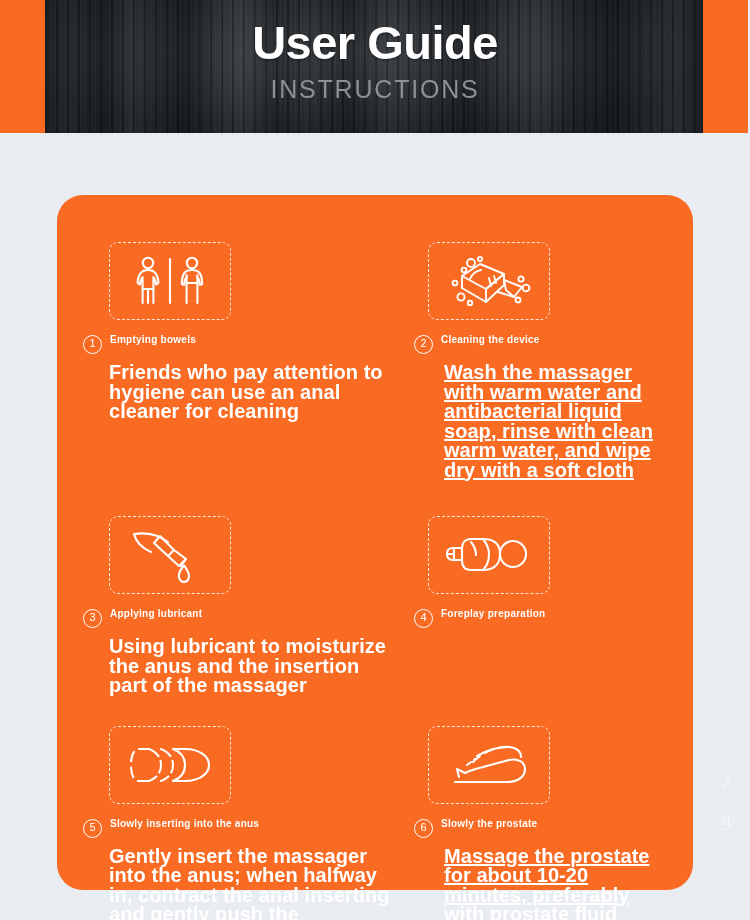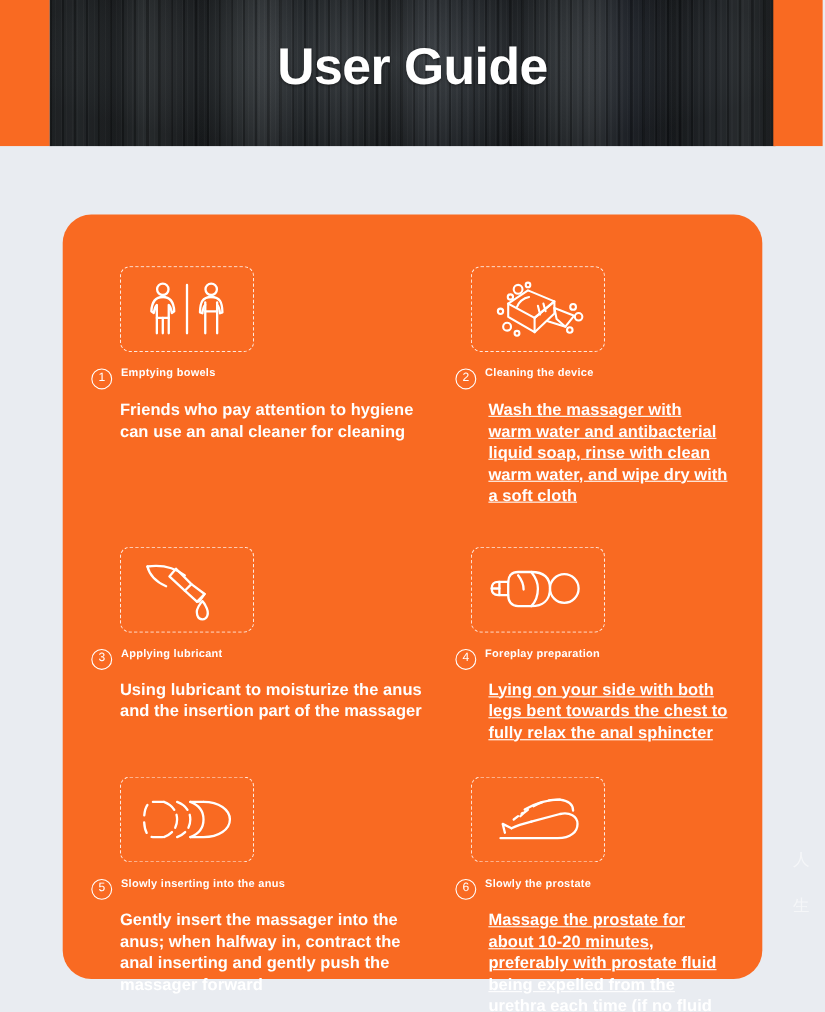--- a/index.html
+++ b/index.html
@@ -116,21 +116,21 @@
     color:#ffffff;font-size:10px;line-height:12.5px;
     font-weight:bold;letter-spacing:.25px;
     max-width:200px;
   }
   .step.col-r .label{max-width:210px;}
 
   
   .body{
     color:#ffffff;
     font-weight:bold;
-    font-size:15px;line-height:19.5px;
+    font-size:20px;line-height:19.5px;
     letter-spacing:.05px;
     margin-top:9px;margin-left:26px;
   }
   .step.col-r .body{margin-left:30px;text-decoration:underline;}
 
   .row-gap-1{height:36px;}
   .row-gap-2{height:30px;}
 
   
   .watermark{
@@ -145,20 +145,21 @@
 </head>
 <body>
 
 <div class="banner">
   <div class="banner-photo"></div>
   <div class="banner-bar left"></div>
   <div class="banner-bar right"></div>
   <div class="banner-edge"></div>
   <div class="banner-text">
     <div class="banner-title">User Guide</div>
+    <div class="banner-sub">INSTRUCTIONS</div>
   </div>
 </div>
 
 <div class="card">
   <div class="grid">
 
     <div class="step col-l">
       <div class="icon-box">
         <svg width="92" height="56" viewBox="0 0 92 56" fill="none" stroke="#fff" stroke-width="2.1" stroke-linecap="round" stroke-linejoin="round">
           <circle cx="24" cy="10" r="5.2"></circle>
@@ -241,21 +242,20 @@
           <path d="M19 18 L10 18 C6 18 4 20 4 24 C4 28 6 30 10 30 L19 30"></path>
           <path d="M11 18 L11 30"></path>
           <path d="M4 24 L11 24"></path>
           <path d="M28 12 C32 17 33 21 33 25"></path>
         </svg>
       </div>
       <div class="label-row">
         <div class="badge">4</div>
         <div class="label">Foreplay preparation</div>
       </div>
-      <div class="body">Lying on your side with both legs bent towards the chest to fully relax the anal sphincter</div>
     </div>
 
     <div class="row-gap-2"></div>
     <div class="row-gap-2"></div>
 
     <div class="step col-l">
       <div class="icon-box">
         <svg width="94" height="50" viewBox="0 0 94 50" fill="none" stroke="#fff" stroke-width="2.1" stroke-linecap="round" stroke-linejoin="round">
           <path d="M62 9 C76 9 86 16 86 25 C86 34 76 41 62 41 L50 41"></path>
           <path d="M62 9 L50 9"></path>

